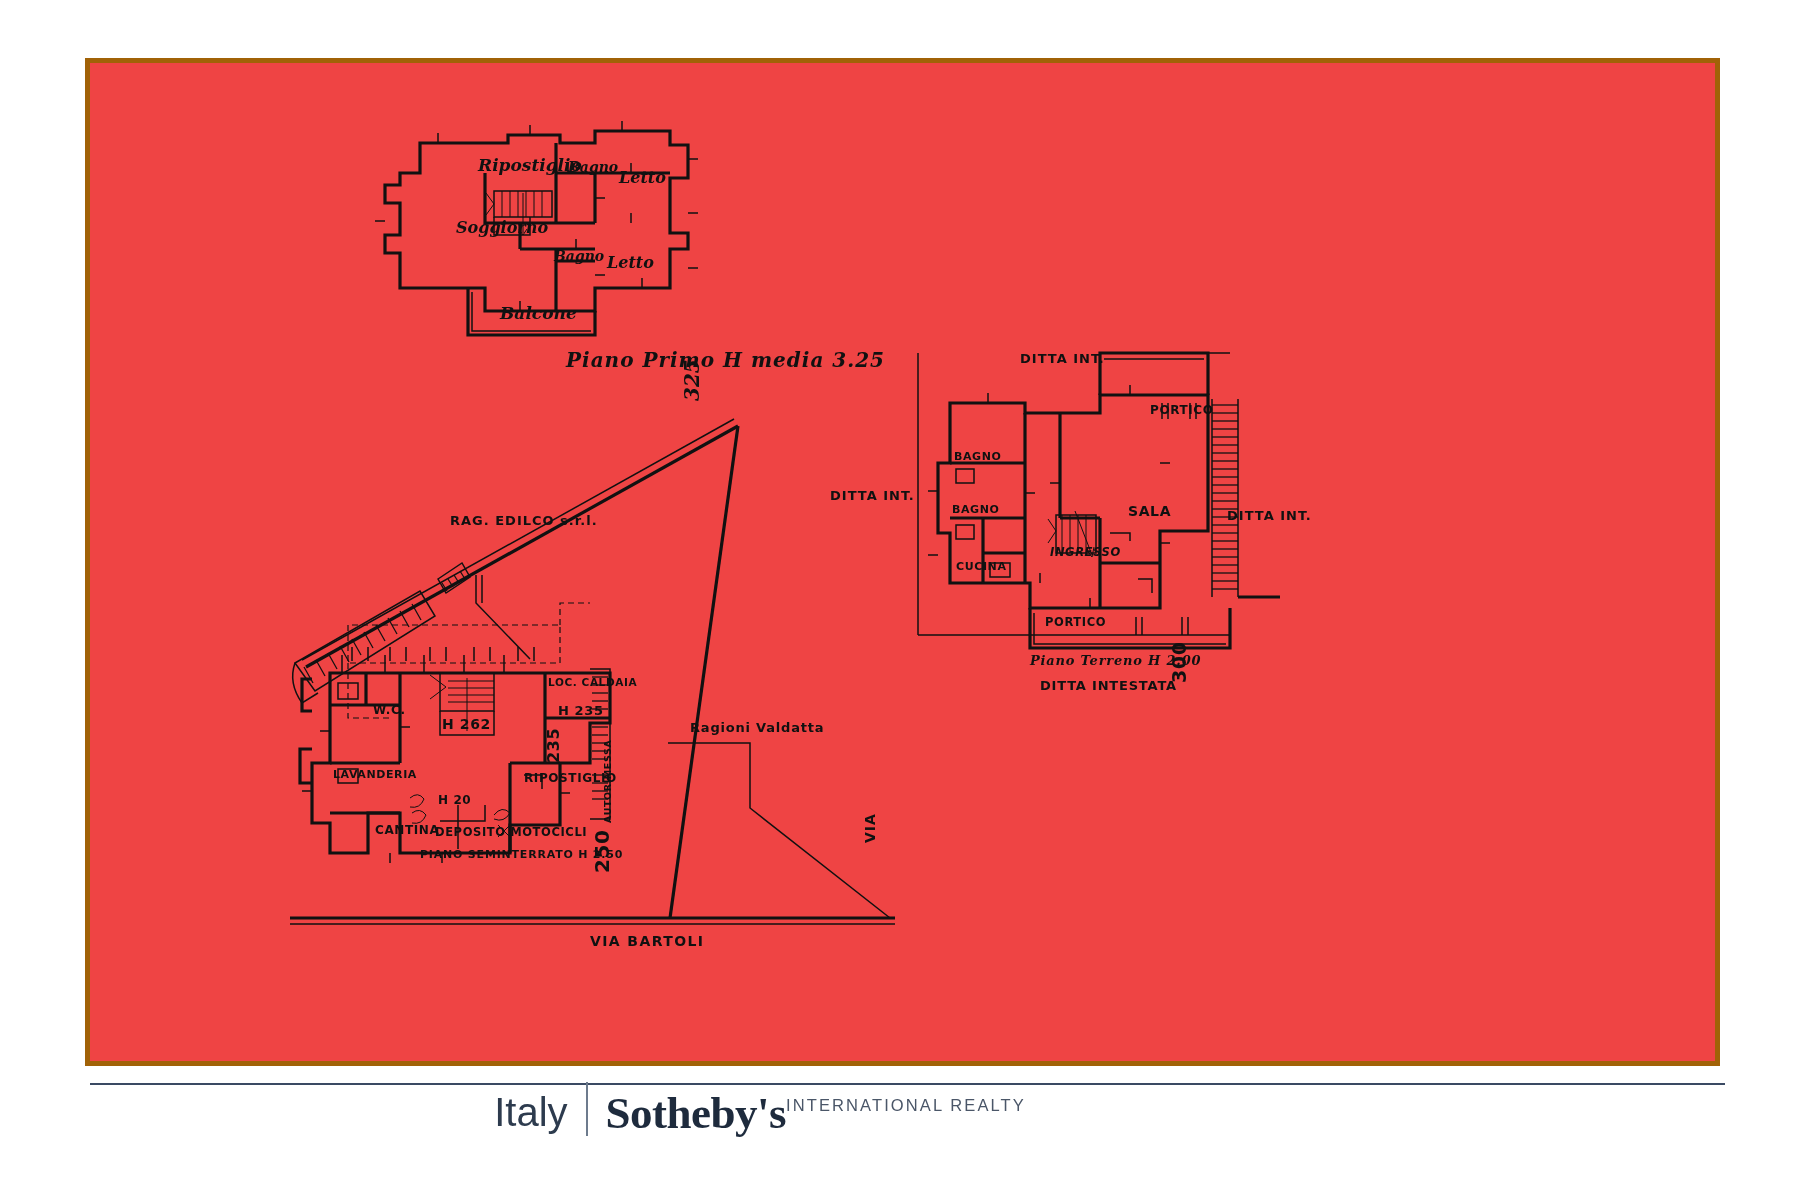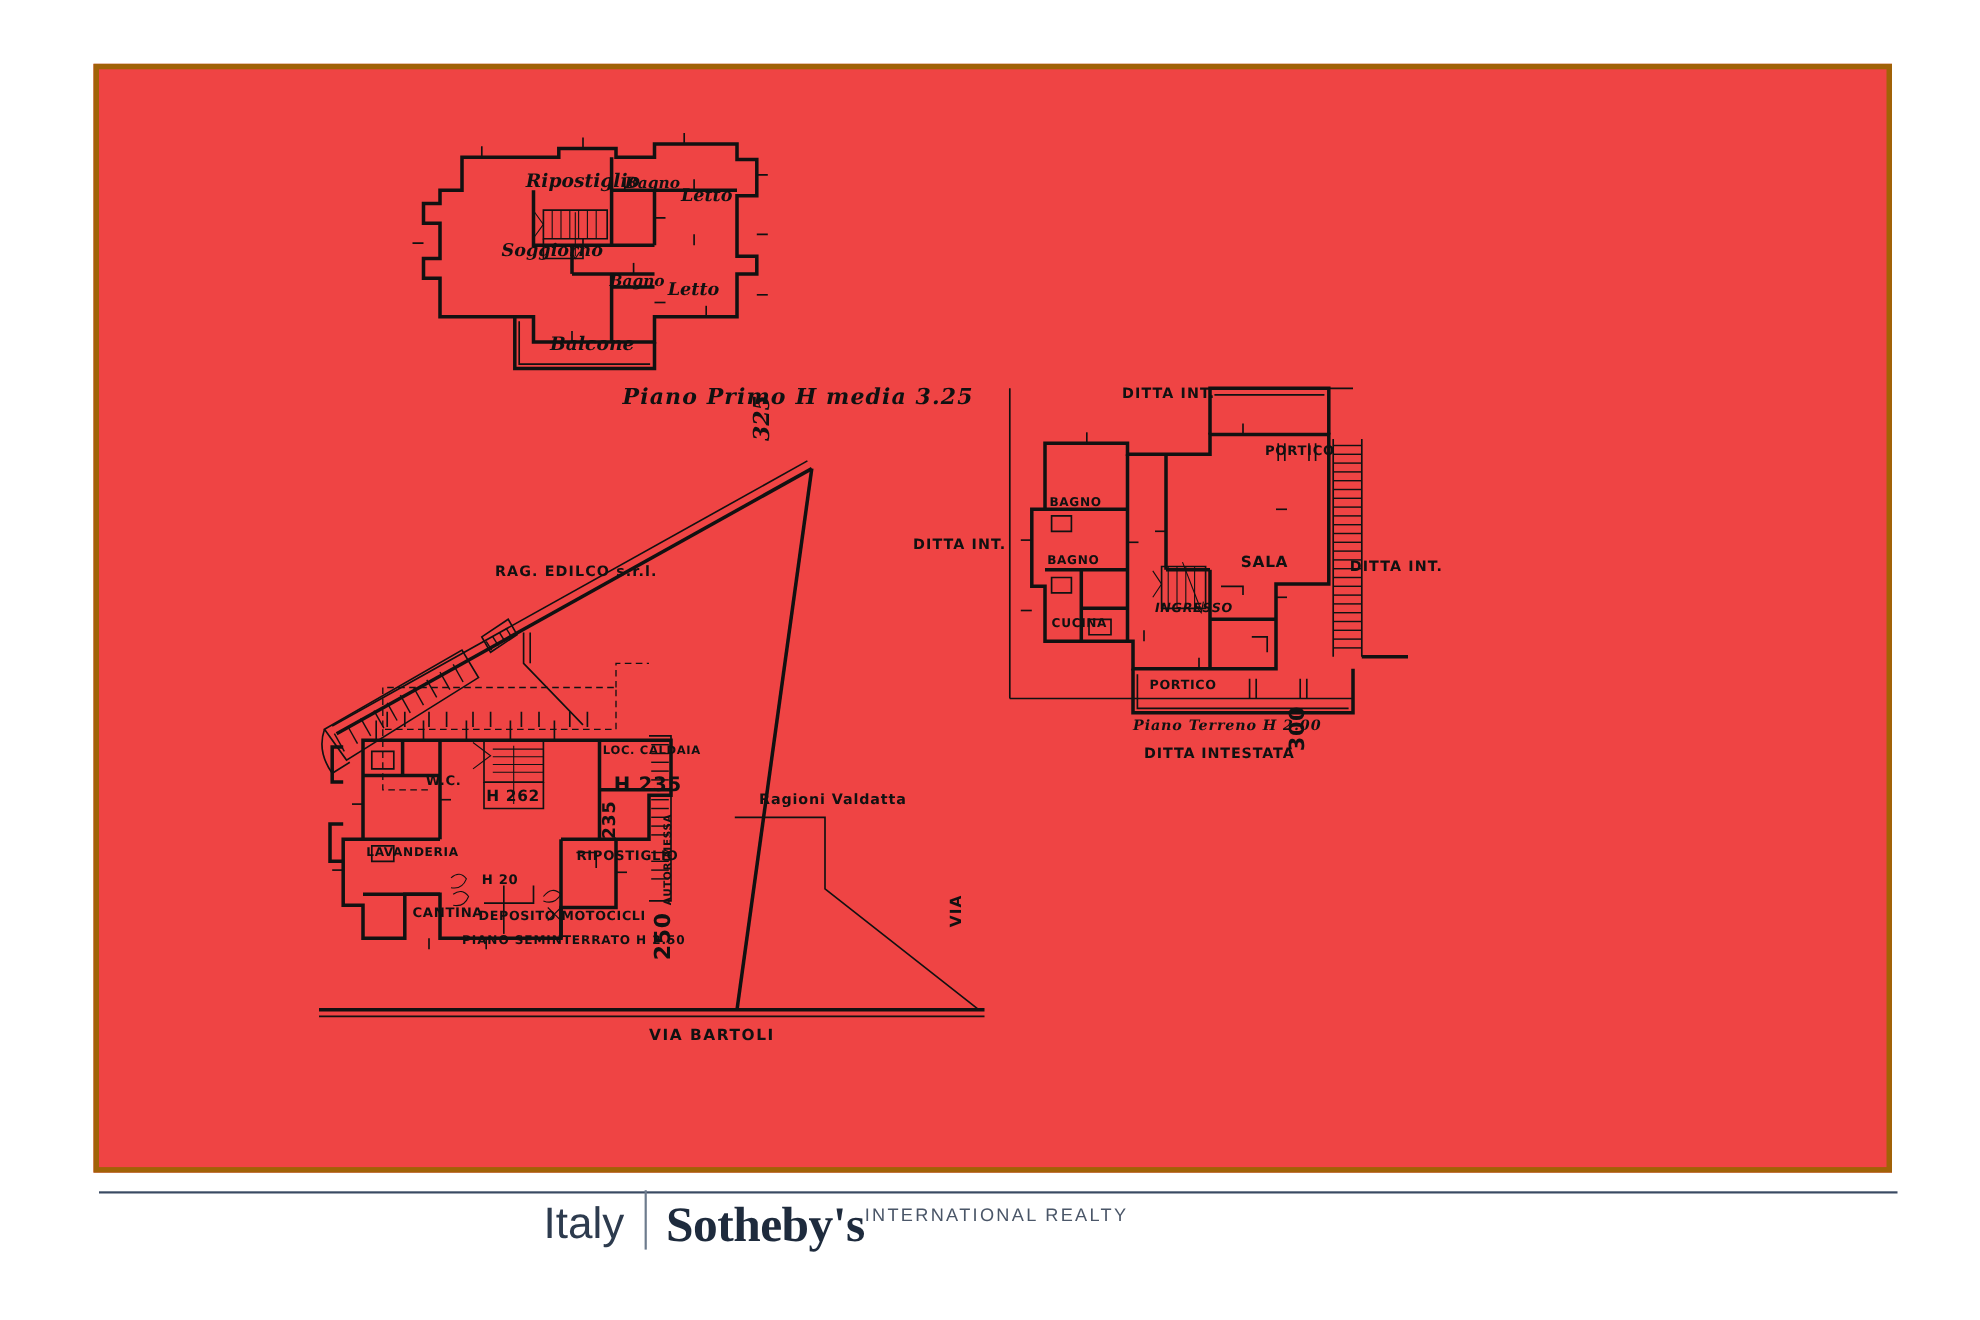--- a/index.html
+++ b/index.html
@@ -292,30 +292,30 @@
           <path class="wall-thin" d="M434 712 L452 712 L452 726"></path>
           <line class="wall-thin" x1="222" y1="728" x2="212" y2="728"></line>
           <line class="wall-thin" x1="240" y1="668" x2="230" y2="668"></line>
           <line class="wall-thin" x1="310" y1="664" x2="320" y2="664"></line>
           <line class="wall-thin" x1="300" y1="790" x2="300" y2="800"></line>
           <line class="wall-thin" x1="352" y1="790" x2="352" y2="800"></line>
           <line class="wall-thin" x1="470" y1="730" x2="480" y2="730"></line>
         </g>
       </svg>
 
-      <div class="hw hw-caps" style="left:297px; top:640px; font-size:12px;">W.C.</div>
+      <div class="hw hw-caps" style="left:283px; top:640px; font-size:12px;">W.C.</div>
       <div class="hw hw-caps" style="left:243px; top:705px; font-size:11px;">LAVANDERIA</div>
       <div class="hw hw-caps" style="left:285px; top:760px; font-size:12px;">CANTINA</div>
       <div class="hw hw-caps" style="left:345px; top:762px; font-size:11.5px;">DEPOSITO MOTOCICLI</div>
       <div class="hw hw-caps" style="left:434px; top:708px; font-size:12px;">RIPOSTIGLIO</div>
       <div class="hw hw-caps" style="left:458px; top:613px; font-size:10.5px; line-height:13px; white-space:pre;">LOC. CALDAIA</div>
       <div class="hw hw-caps rot90" style="left:512px; top:760px; font-size:9.5px;">AUTORIMESSA</div>
 
       <div class="hw hw-caps" style="left:352px; top:653px; font-size:14px;">H 262</div>
-      <div class="hw hw-caps" style="left:468px; top:640px; font-size:18px;text-align:center;">H 235</div>
+      <div class="hw hw-caps" style="left:468px; top:640px; font-size:13px;text-align:center;">H 235</div>
       <div class="hw hw-caps" style="left:348px; top:730px; font-size:12px;">H 20</div>
       <div class="hw hw-caps rot90" style="left:454px; top:700px; font-size:16px;">235</div>
 
       <div class="hw hw-caps" style="left:360px; top:450px; font-size:13px; letter-spacing:1px;">RAG. EDILCO s.r.l.</div>
       <div class="hw hw-caps" style="left:600px; top:657px; font-size:13px; letter-spacing:0.8px;">Ragioni Valdatta</div>
       <div class="hw hw-caps" style="left:500px; top:870px; font-size:14px; letter-spacing:1.4px;">VIA BARTOLI</div>
       <div class="hw hw-caps rot90" style="left:772px; top:780px; font-size:14px; letter-spacing:1px;">VIA</div>
 
       <div class="hw hw-caps" style="left:330px; top:785px; font-size:11px; letter-spacing:0.8px;">PIANO SEMINTERRATO  H 2.50</div>
       <div class="hw hw-caps rot90" style="left:500px; top:810px; font-size:20px;">250</div>

